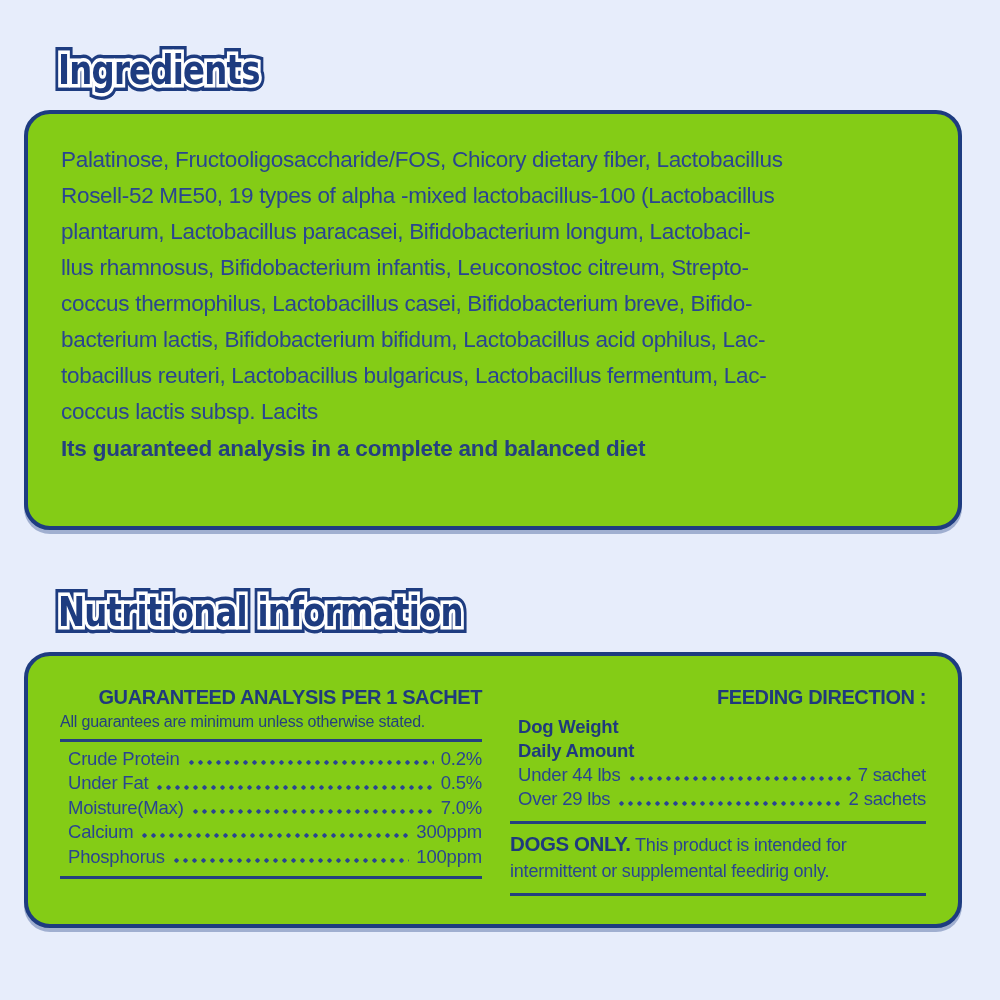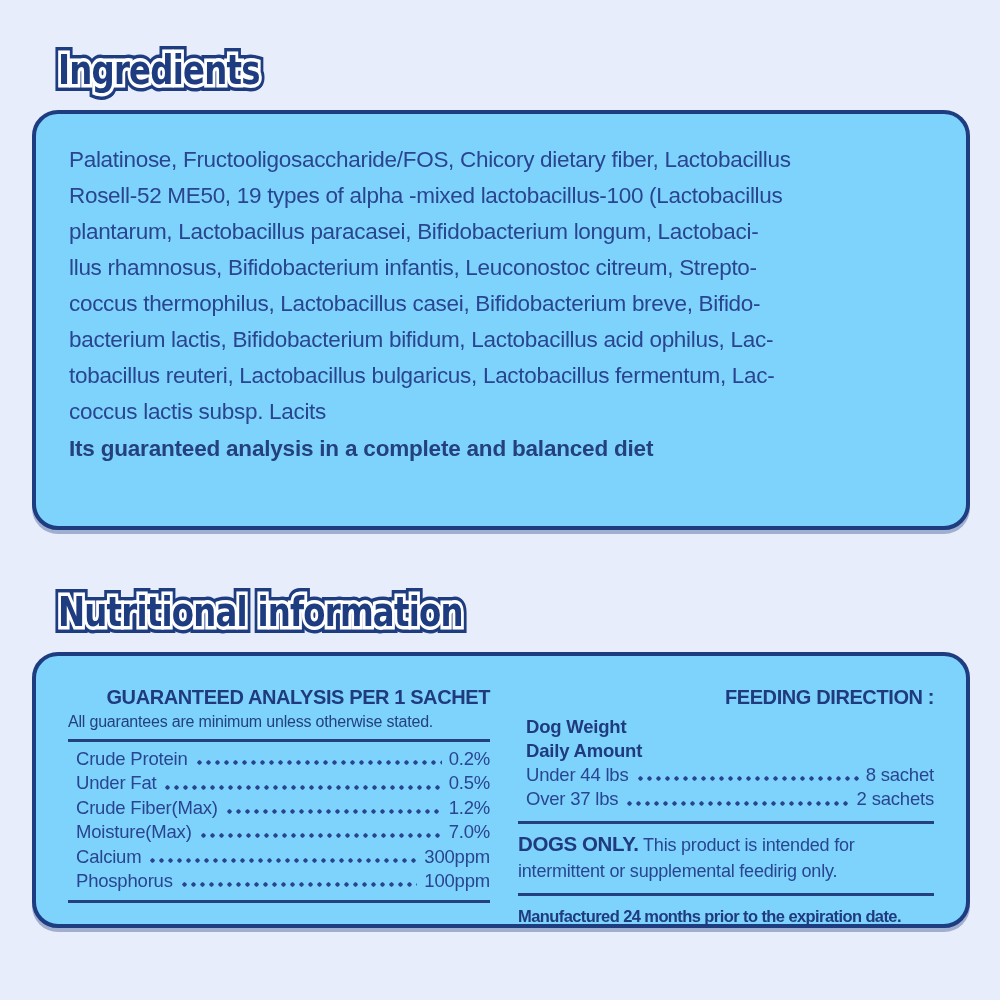--- a/index.html
+++ b/index.html
@@ -43,23 +43,23 @@
     text-shadow: 4px 4px 0 #1e3c80, 5px 5px 0 #23418a;
   }
   .bubble-title::after {
     z-index: -1;
     color: #ffffff;
     -webkit-text-stroke: 7px #ffffff;
   }
 
   
   .card {
-    margin-left: 32px;
+    margin-left: 24px;
     width: 938px;
-    background: #7dd3fc;
+    background: #84cc16;
     border: 4px solid #1e3c80;
     border-radius: 26px;
     box-shadow: 0 4px 0 rgba(30,60,128,0.35);
   }
 
   
   #ingredients-card {
     height: 420px;
     padding: 28px 33px 20px 33px;
   }
@@ -201,25 +201,20 @@
         <span class="lbl">Crude Protein</span>
         <span class="dots"></span>
         <span class="val">0.2%</span>
       </div>
       <div class="lead-row">
         <span class="lbl">Under Fat</span>
         <span class="dots"></span>
         <span class="val">0.5%</span>
       </div>
       <div class="lead-row">
-        <span class="lbl">Crude Fiber(Max)</span>
-        <span class="dots"></span>
-        <span class="val">1.2%</span>
-      </div>
-      <div class="lead-row">
         <span class="lbl">Moisture(Max)</span>
         <span class="dots"></span>
         <span class="val">7.0%</span>
       </div>
       <div class="lead-row">
         <span class="lbl">Calcium</span>
         <span class="dots"></span>
         <span class="val">300ppm</span>
       </div>
       <div class="lead-row">
@@ -235,35 +230,32 @@
       <div class="col-heading">FEEDING DIRECTION :</div>
 
       <div class="fd-cols">
         <span>Dog Weight</span>
         <span>Daily Amount</span>
       </div>
 
       <div class="lead-row">
         <span class="lbl">Under 44 lbs</span>
         <span class="dots"></span>
-        <span class="val">8 sachet</span>
-      </div>
-      <div class="lead-row">
-        <span class="lbl">Over 37 lbs</span>
+        <span class="val">7 sachet</span>
+      </div>
+      <div class="lead-row">
+        <span class="lbl">Over 29 lbs</span>
         <span class="dots"></span>
         <span class="val">2 sachets</span>
       </div>
 
       <hr class="rule r2">
 
       <div class="dogs-only">
         <span class="b">DOGS ONLY.</span><span> This product is intended for intermittent or supplemental feedirig only.</span>
       </div>
 
       <hr class="rule r2">
 
-      <div>
-        <span class="manufactured">Manufactured 24 months prior to the expiration date.</span>
-      </div>
     </div>
 
   </div>
 </div>
 
 </body></html>

